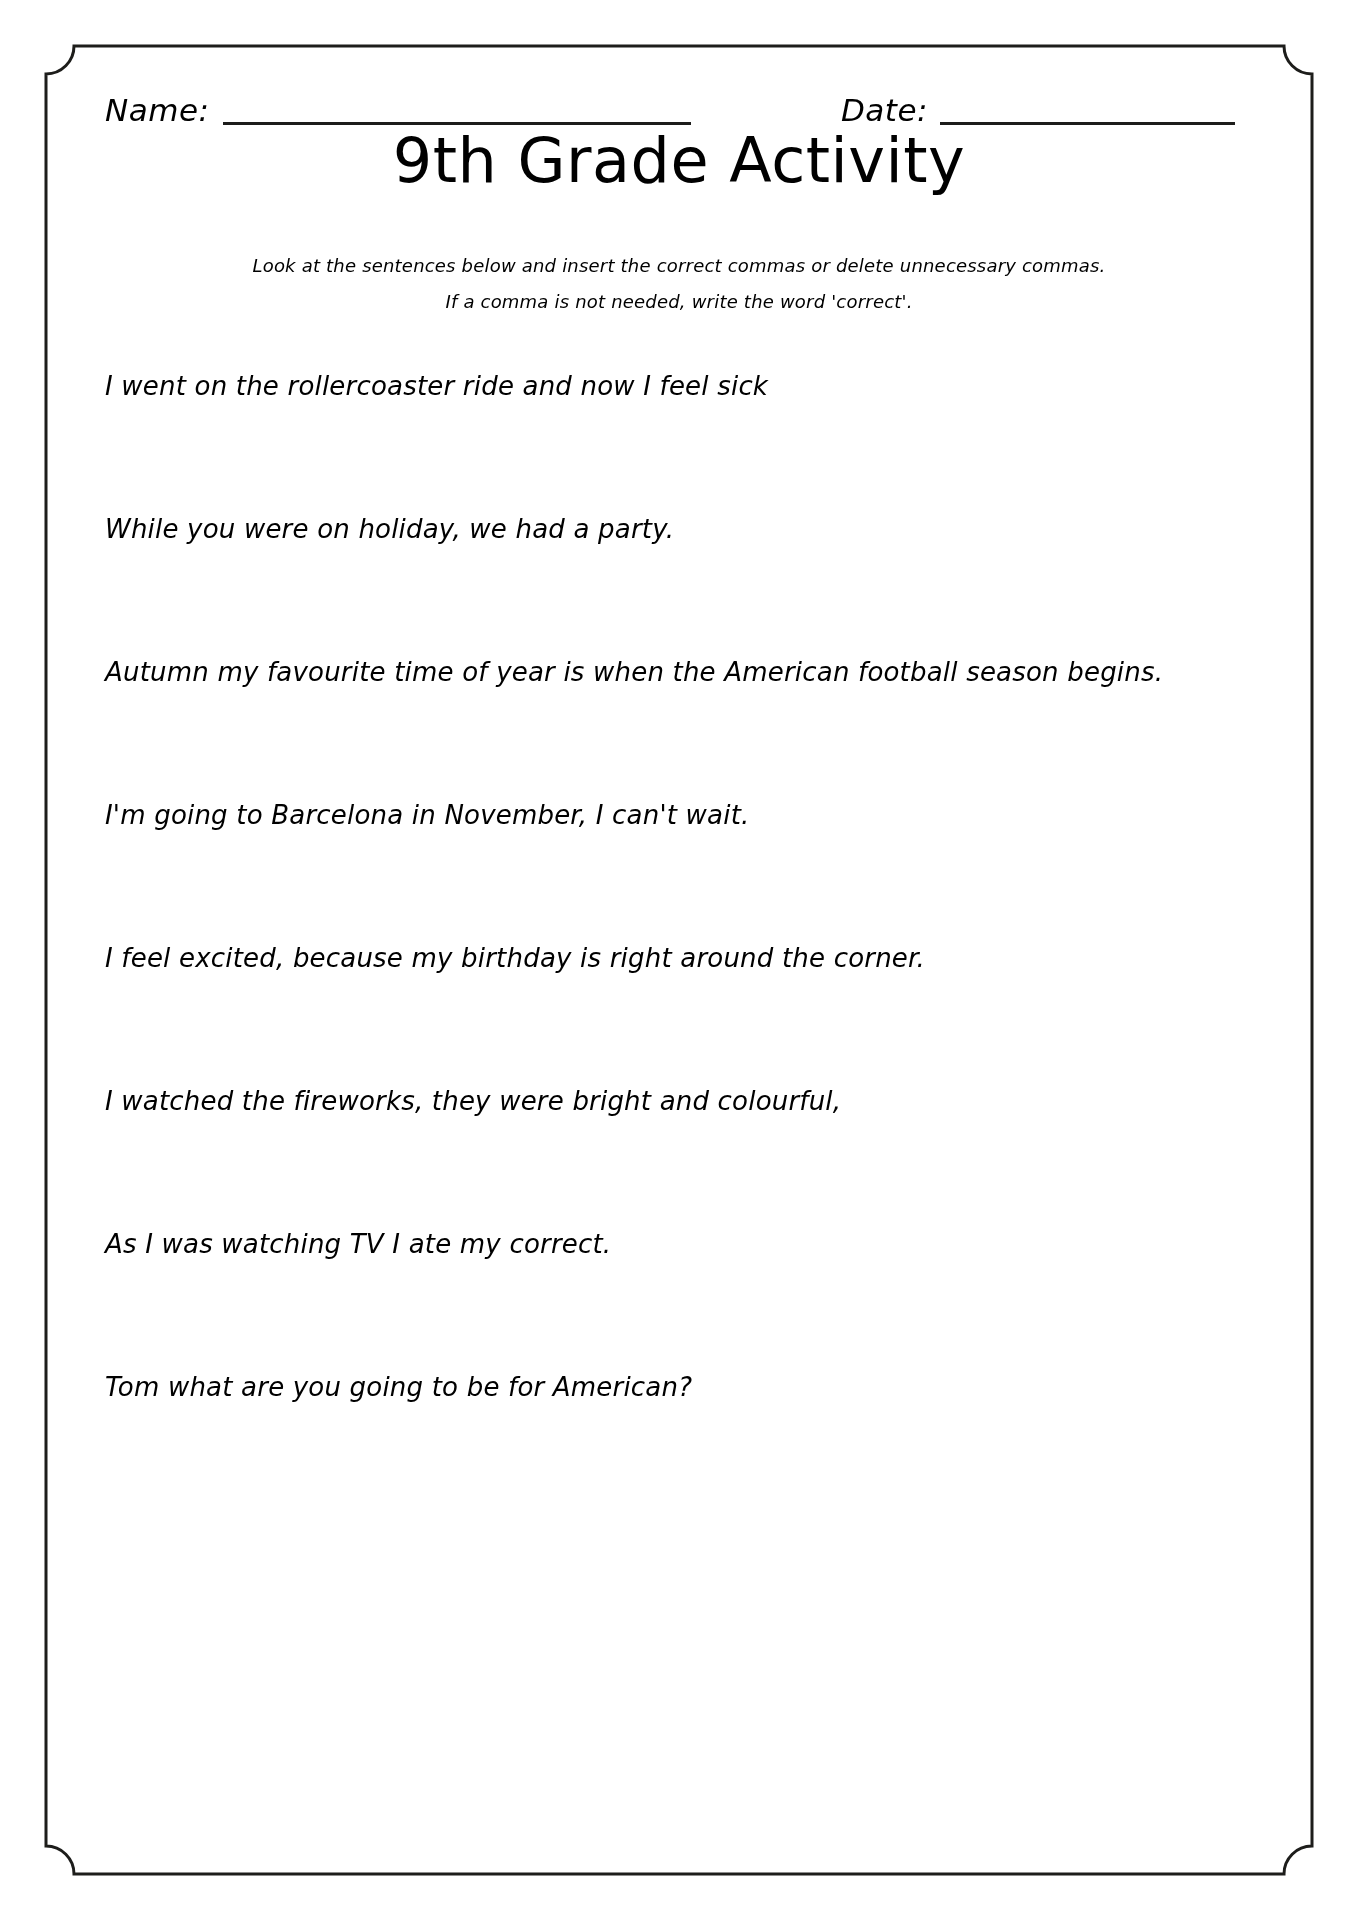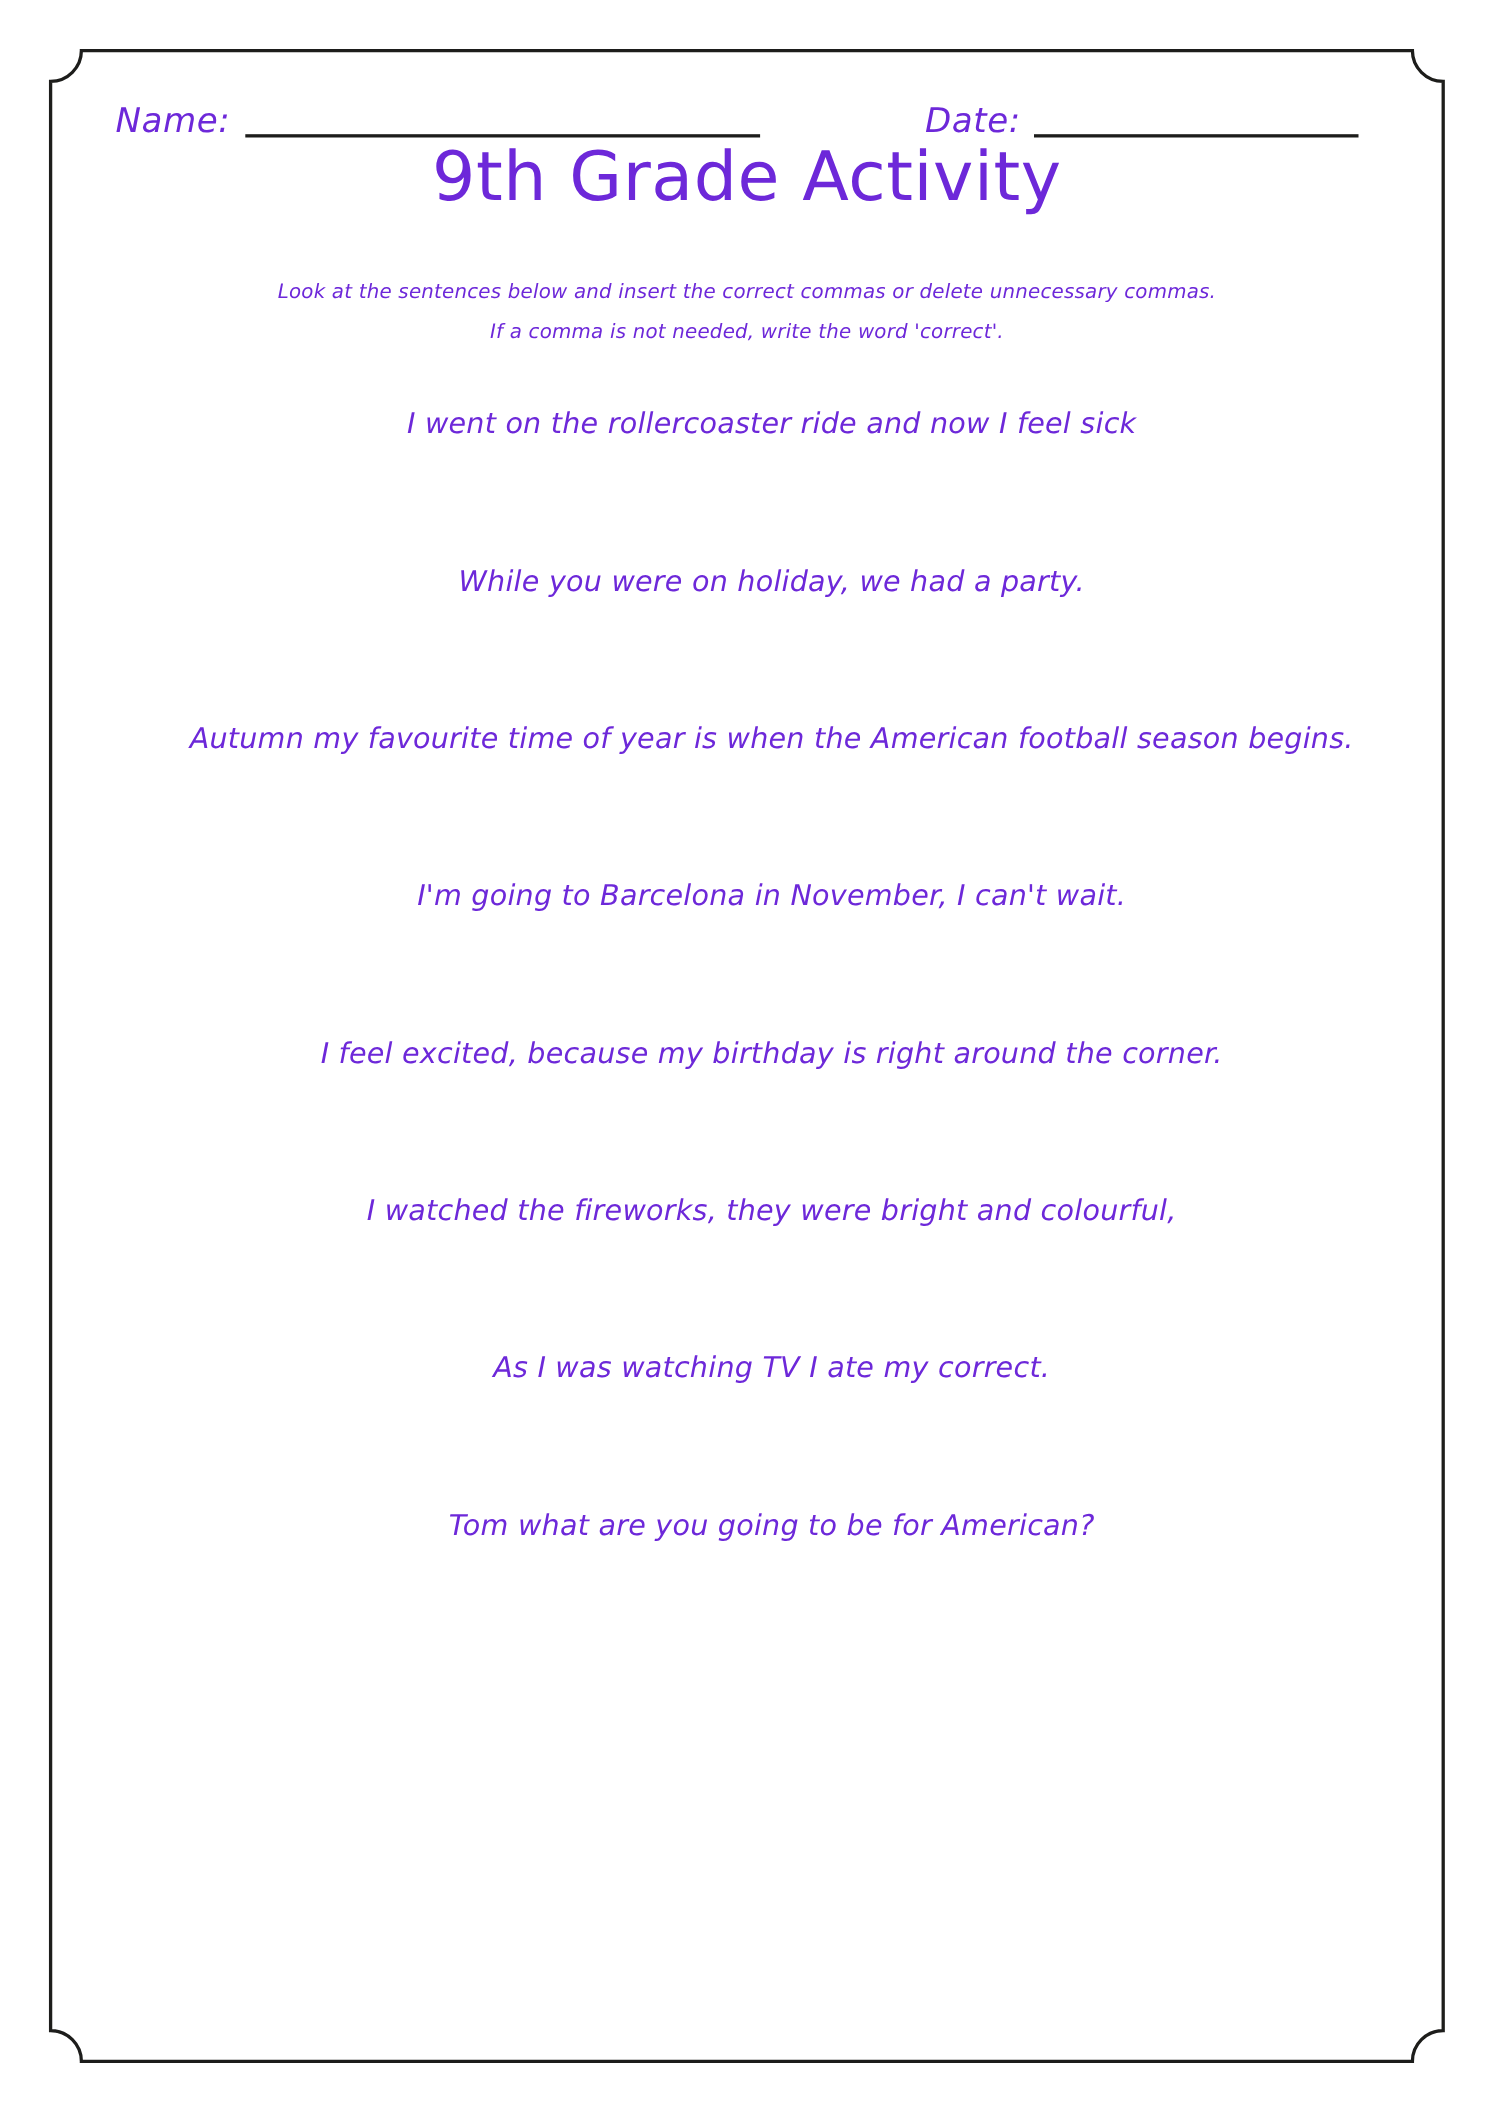--- a/index.html
+++ b/index.html
@@ -1,21 +1,21 @@
 <!DOCTYPE html>
 <html><head>
 <meta charset="utf-8">
 <style>
   html, body { margin: 0; padding: 0; background: #ffffff; }
   .page {
     position: relative;
     width: 1358px;
     height: 1920px;
     background: #ffffff;
-    color: #6d28d9;
+    color: #000000;
     font-family: "DejaVu Sans", sans-serif;
     overflow: hidden;
   }
   .frame-svg {
     position: absolute;
     inset: 0;
     width: 100%;
     height: 100%;
     pointer-events: none;
   }
@@ -70,21 +70,20 @@
     display: flex;
     flex-direction: column;
     gap: 111px;
     font-size: 26px;
     font-style: italic;
     letter-spacing: 0.2px;
   }
   .sentence {
     line-height: 32px;
     white-space: nowrap;
-    text-align: center;
   }
 </style>
 </head>
 <body>
 
 <div class="page">
 
   <svg class="frame-svg" viewBox="0 0 1358 1920" aria-hidden="true">
     <path d="M 74 46 H 1284 A 28 28 0 0 0 1312 74 V 1846 A 28 28 0 0 0 1284 1874 H 74 A 28 28 0 0 0 46 1846 V 74 A 28 28 0 0 0 74 46 Z" fill="none" stroke="#1d1d1b" stroke-width="3"></path>
   </svg>

